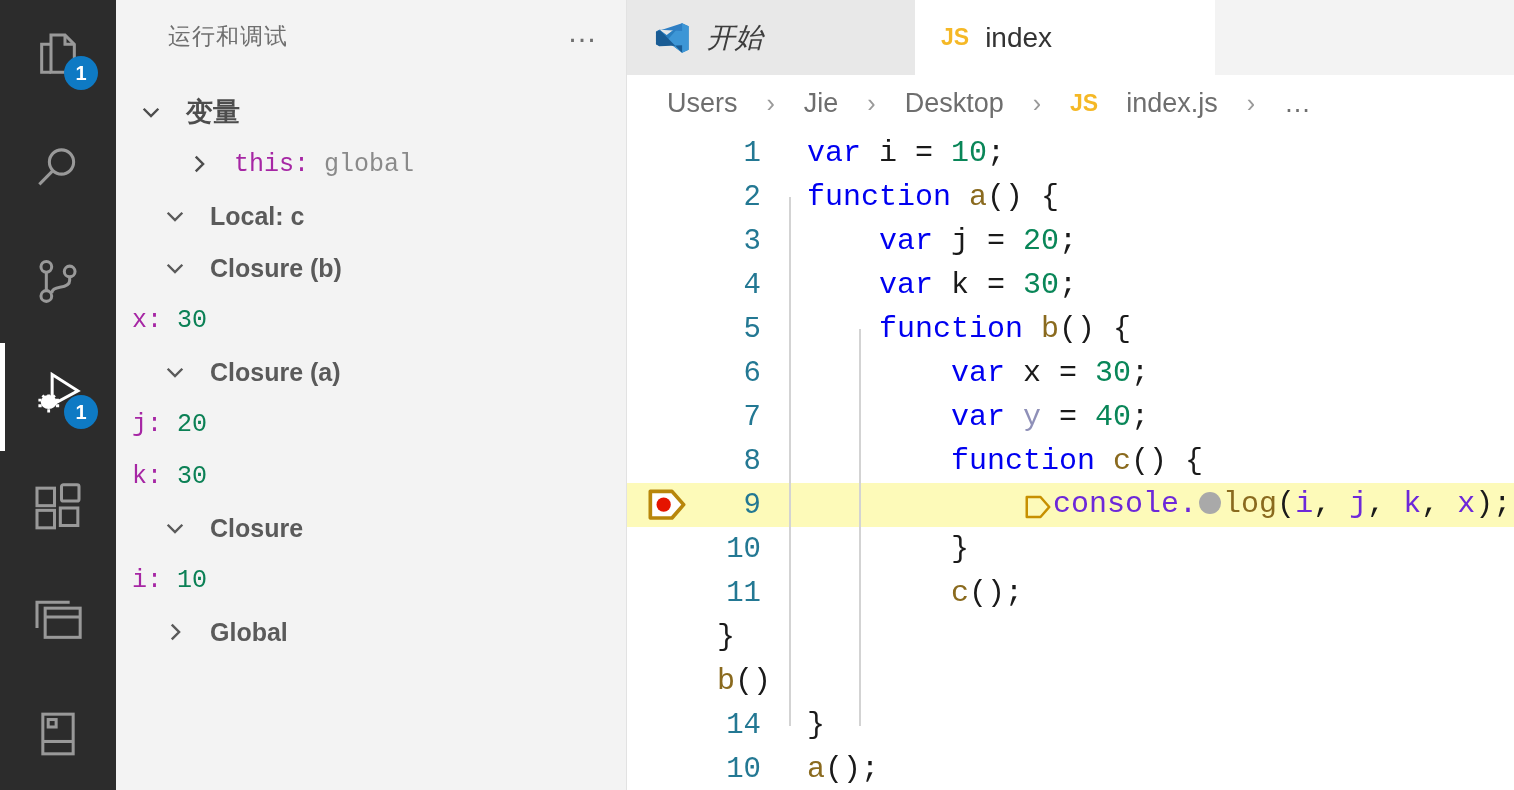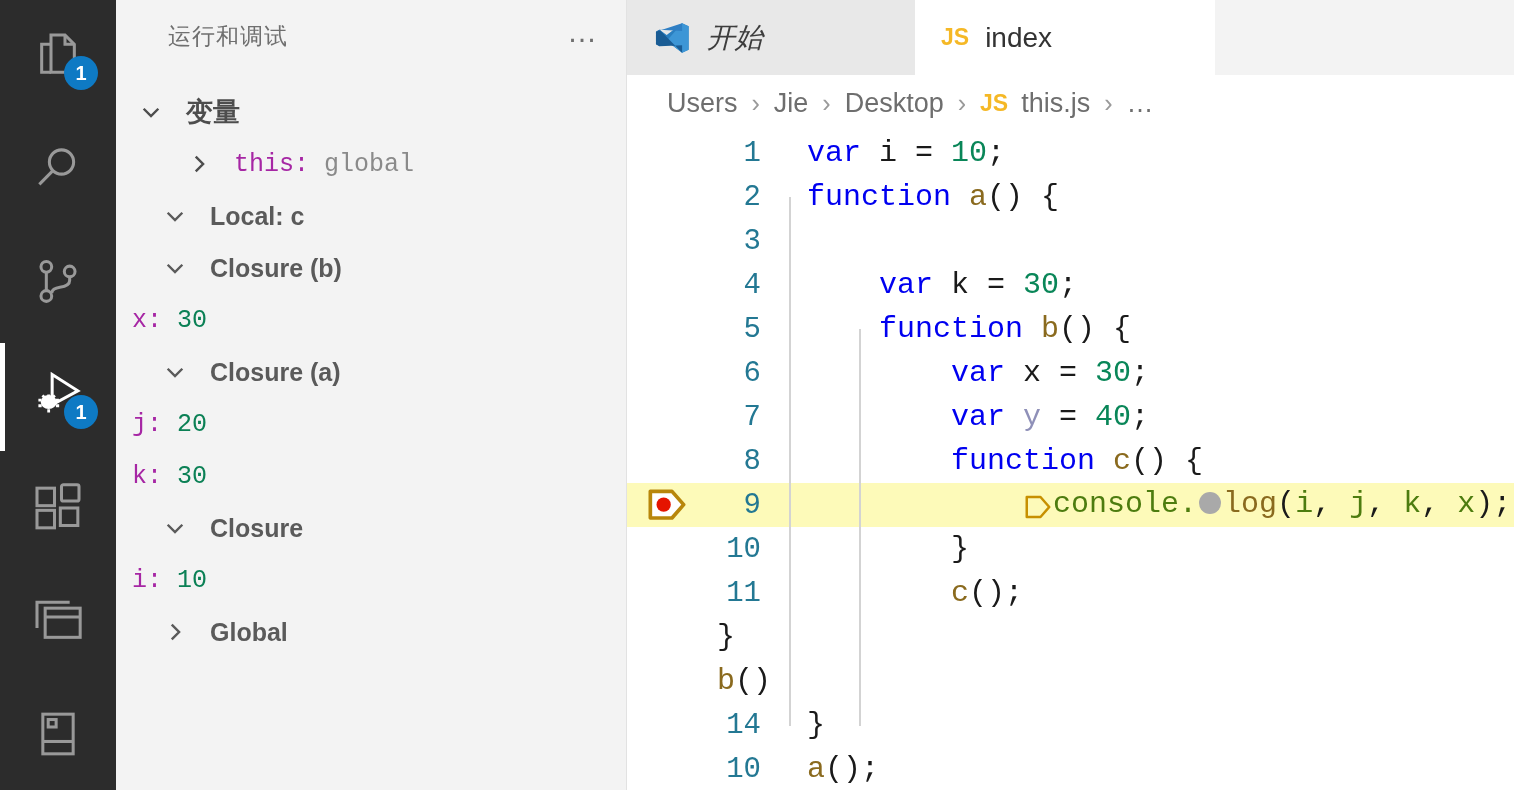--- a/index.html
+++ b/index.html
@@ -103,21 +103,21 @@
   .tab-label { font-size: 28px; color: #333333; }
   .tab.active .tab-label { font-style: italic; color: #3d3d3d; }
   .js-badge {
     font-size: 23px; font-weight: bold; color: #f5b826;
     font-family: "Liberation Sans", sans-serif;
   }
   .vscode-logo { width: 38px; height: 38px; display: block; }
 
   
   .breadcrumb {
-    height: 56px; display: flex; align-items: center; gap: 1px;
+    height: 56px; display: flex; align-items: center; gap: 16px;
     padding-left: 40px; background: #ffffff;
     font-family: "Liberation Sans", sans-serif;
   }
   .crumb { font-size: 27px; color: #6e6e6e; }
   .crumb.sep { color: #9a9a9a; padding: 0 13px; font-size: 25px; }
   .crumb.ell { color: #6e6e6e; letter-spacing: 2px; }
   .crumb-js { font-size: 23px; font-weight: bold; color: #f5b826; margin-right: 12px; }
 
   
   .code-area { position: relative; height: 659px; overflow: hidden; background: #fff; }
@@ -141,21 +141,21 @@
   }
   .indent-guides { position: absolute; left: 0; top: 0; bottom: 0; width: 100%; z-index: 1; pointer-events: none; }
   .iguide { position: absolute; width: 2px; background: #d3d3d3; }
 
   
   .kw   { color: #0000f0; }
   .fn   { color: #8a6a1e; }
   .num  { color: #098658; }
   .pln  { color: #1a1a1a; }
   .idn  { color: #1a1a1a; }
-  .obj  { color: #4d7c0f; }
+  .obj  { color: #6d28d9; }
   .dim  { color: #8f90b8; }
   .meth { color: #8a6a1e; text-align: center; }
 
   .inline-tag { display: inline-block; vertical-align: -3px; }
   .inline-dot {
     display: inline-block; width: 22px; height: 22px; border-radius: 11px;
     background: #a9a9a9; vertical-align: -2px; margin: 0 2px;
   }
 </style>
 </head>
@@ -356,36 +356,36 @@
     </div>
 
     <div class="breadcrumb">
       <span class="crumb">Users</span>
       <span class="crumb sep">›</span>
       <span class="crumb">Jie</span>
       <span class="crumb sep">›</span>
       <span class="crumb">Desktop</span>
       <span class="crumb sep">›</span>
       <span class="crumb-js">JS</span>
-      <span class="crumb">this.js</span>
+      <span class="crumb">index.js</span>
       <span class="crumb sep">›</span>
       <span class="crumb ell">…</span>
     </div>
 
     <div class="code-area">
       <div class="indent-guides">
 
         <div class="iguide" style="left:162px; top:66px; height:529px;"></div>
 
         <div class="iguide" style="left:232px; top:198px; height:397px;"></div>
       </div>
       <div id="code-lines">
           <div class="code-line"><div class="gutter">1</div><div class="code-text">&nbsp;<span class="kw">var</span><span class="pln">&nbsp;</span><span class="idn">i</span><span class="pln">&nbsp;=&nbsp;</span><span class="num">10</span><span class="pln">;</span></div></div>
           <div class="code-line"><div class="gutter">2</div><div class="code-text">&nbsp;<span class="kw">function</span><span class="pln">&nbsp;</span><span class="fn">a</span><span class="pln">()&nbsp;{</span></div></div>
-          <div class="code-line"><div class="gutter">3</div></div>
+          <div class="code-line"><div class="gutter">3</div><div class="code-text">&nbsp;&nbsp;&nbsp;&nbsp;&nbsp;<span class="kw">var</span><span class="pln">&nbsp;</span><span class="idn">j</span><span class="pln">&nbsp;=&nbsp;</span><span class="num">20</span><span class="pln">;</span></div></div>
           <div class="code-line"><div class="gutter">4</div><div class="code-text">&nbsp;&nbsp;&nbsp;&nbsp;&nbsp;<span class="kw">var</span><span class="pln">&nbsp;</span><span class="idn">k</span><span class="pln">&nbsp;=&nbsp;</span><span class="num">30</span><span class="pln">;</span></div></div>
           <div class="code-line"><div class="gutter">5</div><div class="code-text">&nbsp;&nbsp;&nbsp;&nbsp;&nbsp;<span class="kw">function</span><span class="pln">&nbsp;</span><span class="fn">b</span><span class="pln">()&nbsp;{</span></div></div>
           <div class="code-line"><div class="gutter">6</div><div class="code-text">&nbsp;&nbsp;&nbsp;&nbsp;&nbsp;&nbsp;&nbsp;&nbsp;&nbsp;<span class="kw">var</span><span class="pln">&nbsp;</span><span class="idn">x</span><span class="pln">&nbsp;=&nbsp;</span><span class="num">30</span><span class="pln">;</span></div></div>
           <div class="code-line"><div class="gutter">7</div><div class="code-text">&nbsp;&nbsp;&nbsp;&nbsp;&nbsp;&nbsp;&nbsp;&nbsp;&nbsp;<span class="kw">var</span><span class="pln">&nbsp;</span><span class="dim">y</span><span class="pln">&nbsp;=&nbsp;</span><span class="num">40</span><span class="pln">;</span></div></div>
           <div class="code-line"><div class="gutter">8</div><div class="code-text">&nbsp;&nbsp;&nbsp;&nbsp;&nbsp;&nbsp;&nbsp;&nbsp;&nbsp;<span class="kw">function</span><span class="pln">&nbsp;</span><span class="fn">c</span><span class="pln">()&nbsp;{</span></div></div>
           <div class="code-line highlight"><div class="bp"><svg viewBox="0 0 24 20">
                 <path d="M2 2 H15 L22 10 L15 18 H2 Z" fill="#ffffff" stroke="#b8860b" stroke-width="2.2" stroke-linejoin="round"></path>
                 <circle cx="10" cy="10" r="4.3" fill="#e51400"></circle>
               </svg></div><div class="gutter">9</div><div class="code-text">&nbsp;&nbsp;&nbsp;&nbsp;&nbsp;&nbsp;&nbsp;&nbsp;&nbsp;&nbsp;&nbsp;&nbsp;&nbsp;<span class="inline-tag"><svg width="30" height="28" viewBox="0 0 24 20" style="vertical-align:-6px">
                   <path d="M3 2 H14 L21 10 L14 18 H3 Z" fill="none" stroke="#c79000" stroke-width="2" stroke-linejoin="round"></path>

